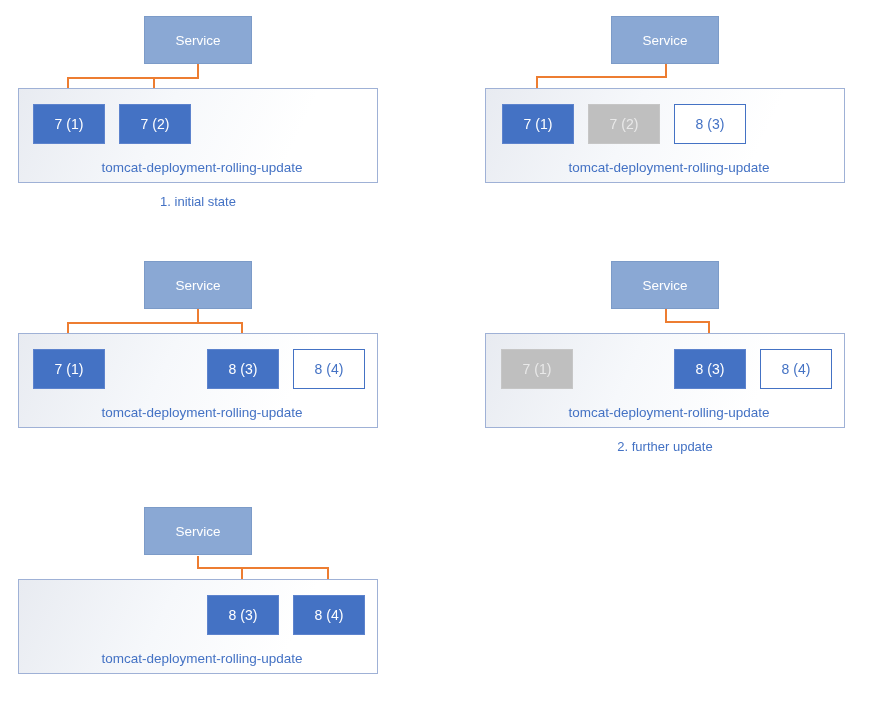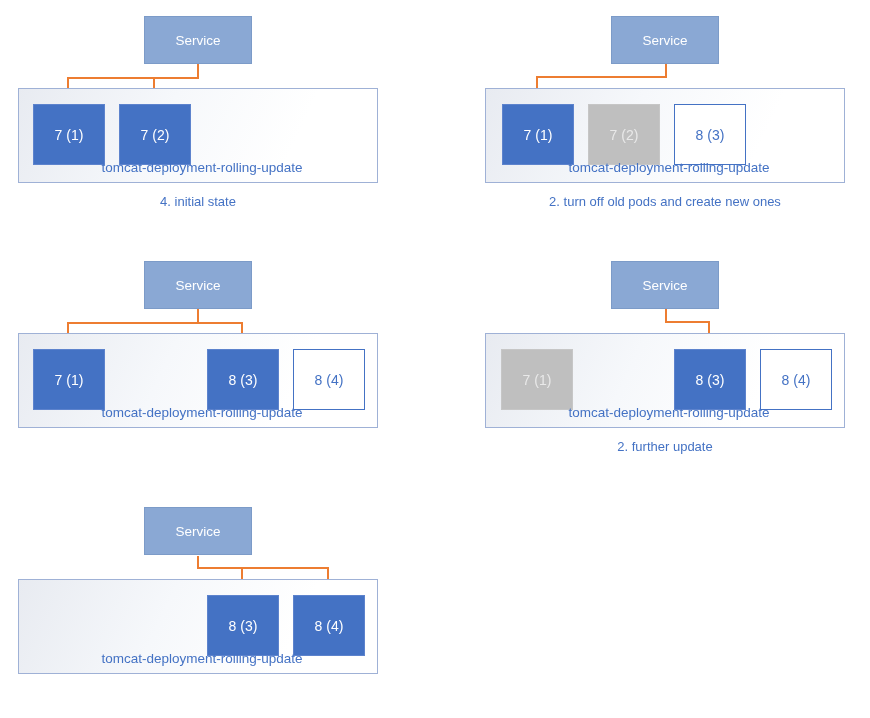--- a/index.html
+++ b/index.html
@@ -32,21 +32,21 @@
     position: absolute;
     left: 18px; top: 88px;
     width: 360px; height: 95px;
     border: 1.5px solid #9FB1D6;
     background: linear-gradient(115deg, #e8ebf1 0%, #f6f8fb 40%, #ffffff 75%);
     box-sizing: border-box;
   }
   .pod {
     position: absolute;
     top: 15px;
-    width: 72px; height: 61px;
+    width: 72px; height: 40px;
     box-sizing: border-box;
     font-size: 14px;
     display: flex; align-items: center; justify-content: center;
   }
   .pod[data-state="active"] { background: #4472C4; color: #ffffff; border: 1px solid #5d83cd; }
   .pod[data-state="off"]    { background: #BFBFBF; color: #E9E9E9; border: 1px solid #c6c6c6; }
   .pod[data-state="new"]    { background: #ffffff; color: #4472C4; border: 1.5px solid #4472C4; }
   .deployment-label {
     position: absolute;
     left: 8px; right: 0; bottom: 7px;
@@ -79,40 +79,39 @@
         </marker>
       </defs>
       <polyline class="arrow-line" points="198,64 198,78 68,78 68,92" marker-end="url(#ah1)"></polyline>
       <polyline class="arrow-line" points="154,78 154,92" marker-end="url(#ah1)"></polyline>
     </svg>
     <div class="deployment">
       <div class="pod" style="left:14px" data-state="active">7 (1)</div>
       <div class="pod" style="left:100px" data-state="active">7 (2)</div>
       <div class="deployment-label">tomcat-deployment-rolling-update</div>
     </div>
-    <div class="caption">4. initial state</div>
+    <div class="caption">1. initial state</div>
   </div>
 
   <div class="panel" style="left:467px; top:0;">
     <div class="service">Service</div>
     <svg class="arrows" width="435" height="120">
       <defs>
         <marker id="ah2" markerUnits="userSpaceOnUse" markerWidth="11" markerHeight="13" refX="0.5" refY="6" orient="auto">
           <path d="M0,0 L10,6 L0,12 Z" fill="#ED7D31"></path>
         </marker>
       </defs>
       <polyline class="arrow-line" points="199,64 199,77 70,77 70,92" marker-end="url(#ah2)"></polyline>
     </svg>
     <div class="deployment">
       <div class="pod" style="left:16px" data-state="active">7 (1)</div>
       <div class="pod" style="left:102px" data-state="off">7 (2)</div>
       <div class="pod" style="left:188px" data-state="new">8 (3)</div>
       <div class="deployment-label">tomcat-deployment-rolling-update</div>
     </div>
-    <div class="caption">2. turn off old pods and create new ones</div>
   </div>
 
   <div class="panel" style="left:0; top:245px;">
     <div class="service">Service</div>
     <svg class="arrows" width="435" height="120">
       <defs>
         <marker id="ah3" markerUnits="userSpaceOnUse" markerWidth="11" markerHeight="13" refX="0.5" refY="6" orient="auto">
           <path d="M0,0 L10,6 L0,12 Z" fill="#ED7D31"></path>
         </marker>
       </defs>

